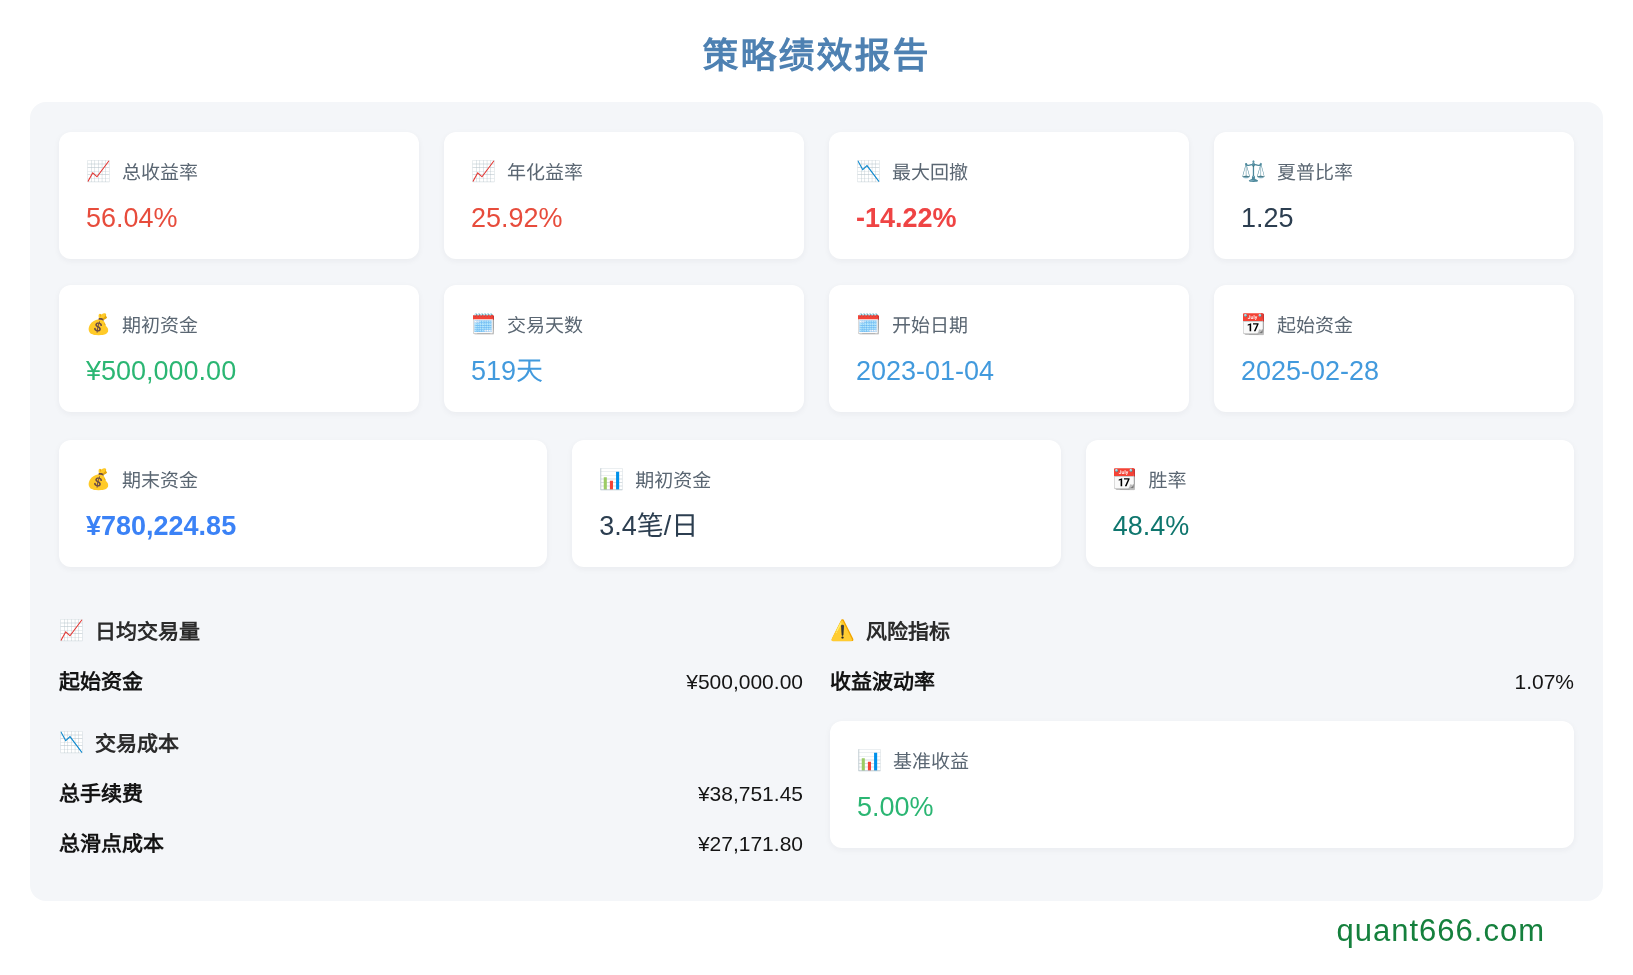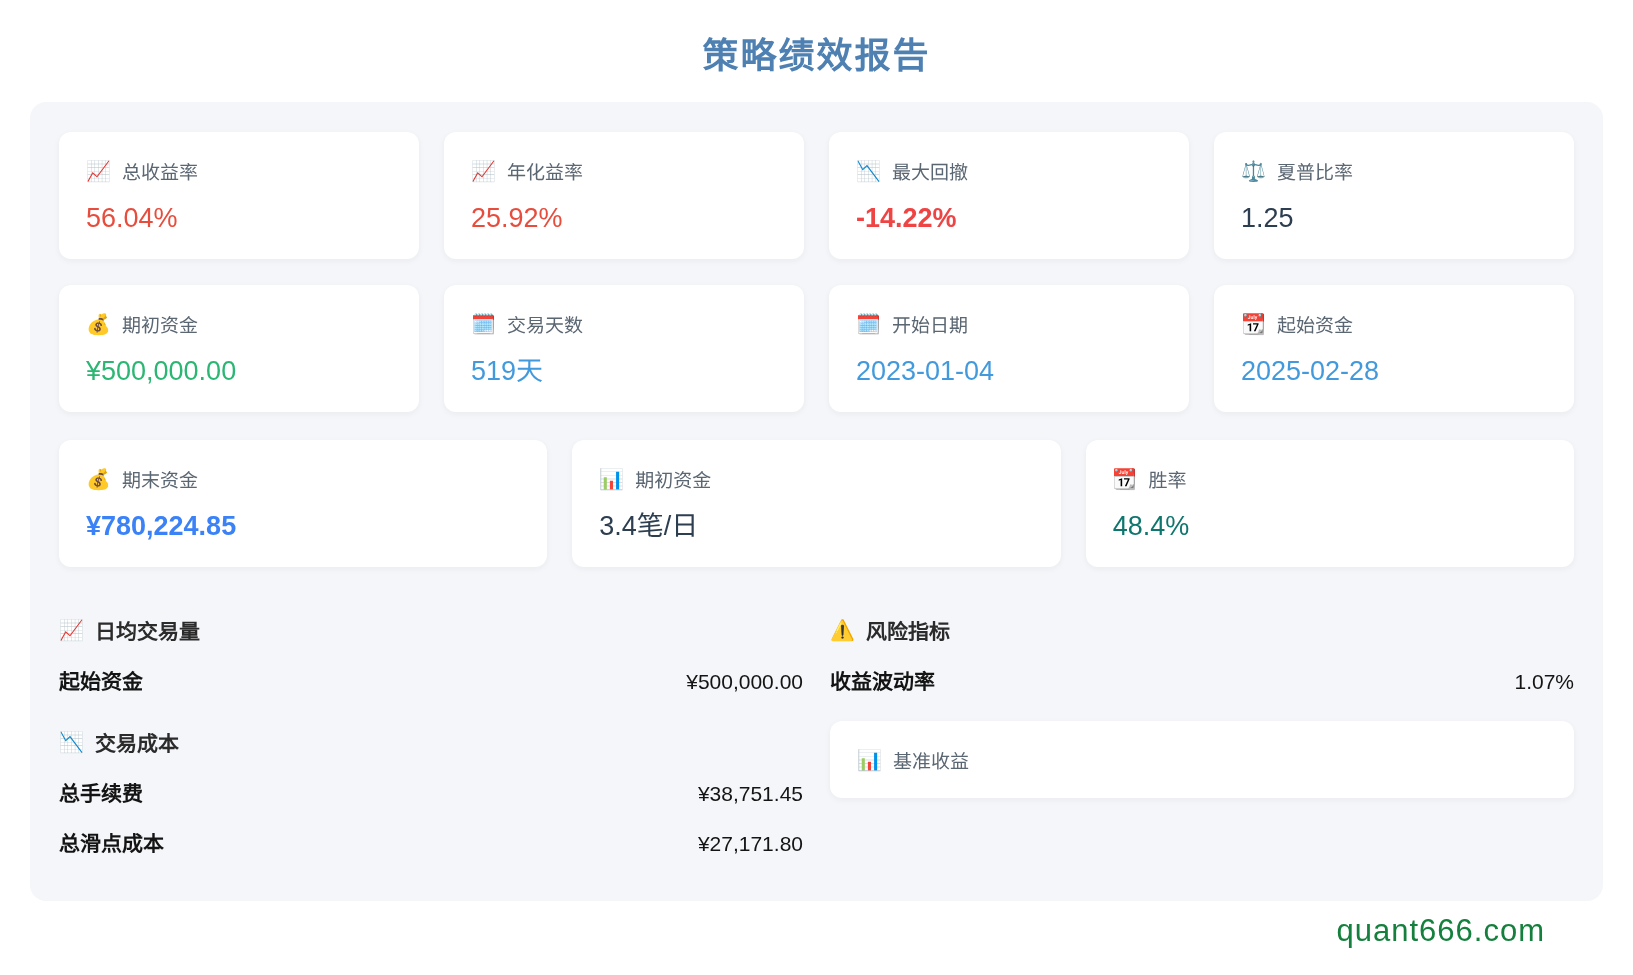--- a/index.html
+++ b/index.html
@@ -237,20 +237,21 @@
           <span class="kv-label">收益波动率</span>
           <span class="kv-value">1.07%</span>
         </div>
       </div>
 
       <div class="benchmark-card">
         <div class="card-label">
           <span class="icon">📊</span>
           <span>基准收益</span>
         </div>
+        <div class="card-value" style="color: rgb(43, 182, 115);">5.00%</div>
       </div>
 
     </div>
 
   </div>
 
 </div>
 
 <div class="watermark">quant666.com</div>
 

